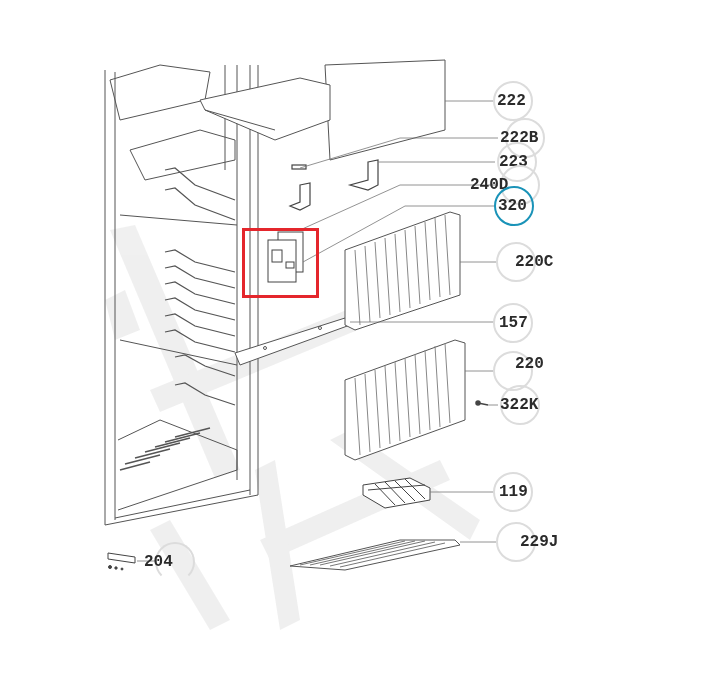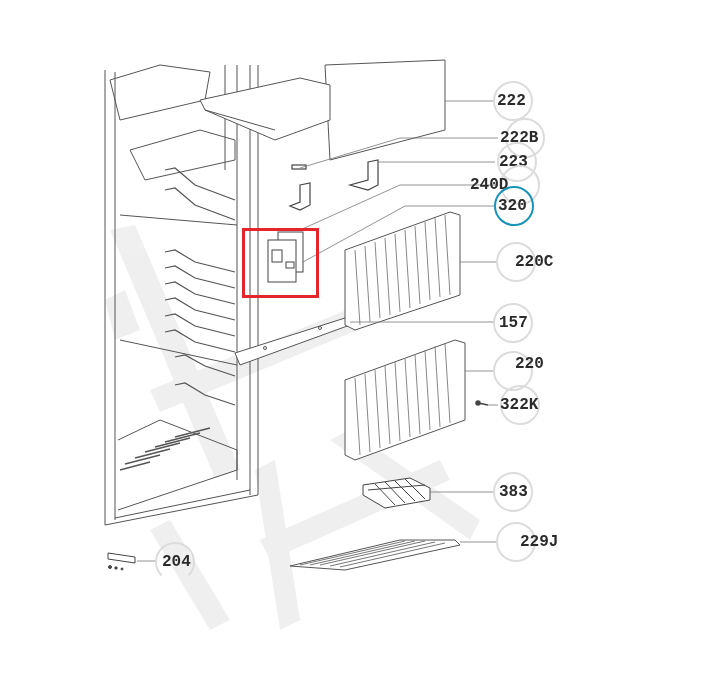--- a/index.html
+++ b/index.html
@@ -207,22 +207,22 @@
 <div>
   <div class="callout" style="left:493px;top:351px;"></div>
   <span class="label" style="left:499px;top:356px;margin-left:16px;">220</span>
 </div>
 <div>
   <div class="callout" style="left:500px;top:385px;"></div>
   <span class="label" style="left:500px;top:397px;">322K</span>
 </div>
 <div>
   <div class="callout" style="left:493px;top:472px;"></div>
-  <span class="label" style="left:499px;top:484px;">383</span>
+  <span class="label" style="left:499px;top:484px;">119</span>
 </div>
 <div>
   <div class="callout" style="left:496px;top:522px;"></div>
   <span class="label" style="left:520px;top:534px;">229J</span>
 </div>
 <div>
   <div class="callout half" style="left:155px;top:542px;"></div>
-  <span class="label" style="left:162px;top:554px;">204</span>
+  <span class="label" style="left:144px;top:554px;">204</span>
 </div>
 
 </body></html>

